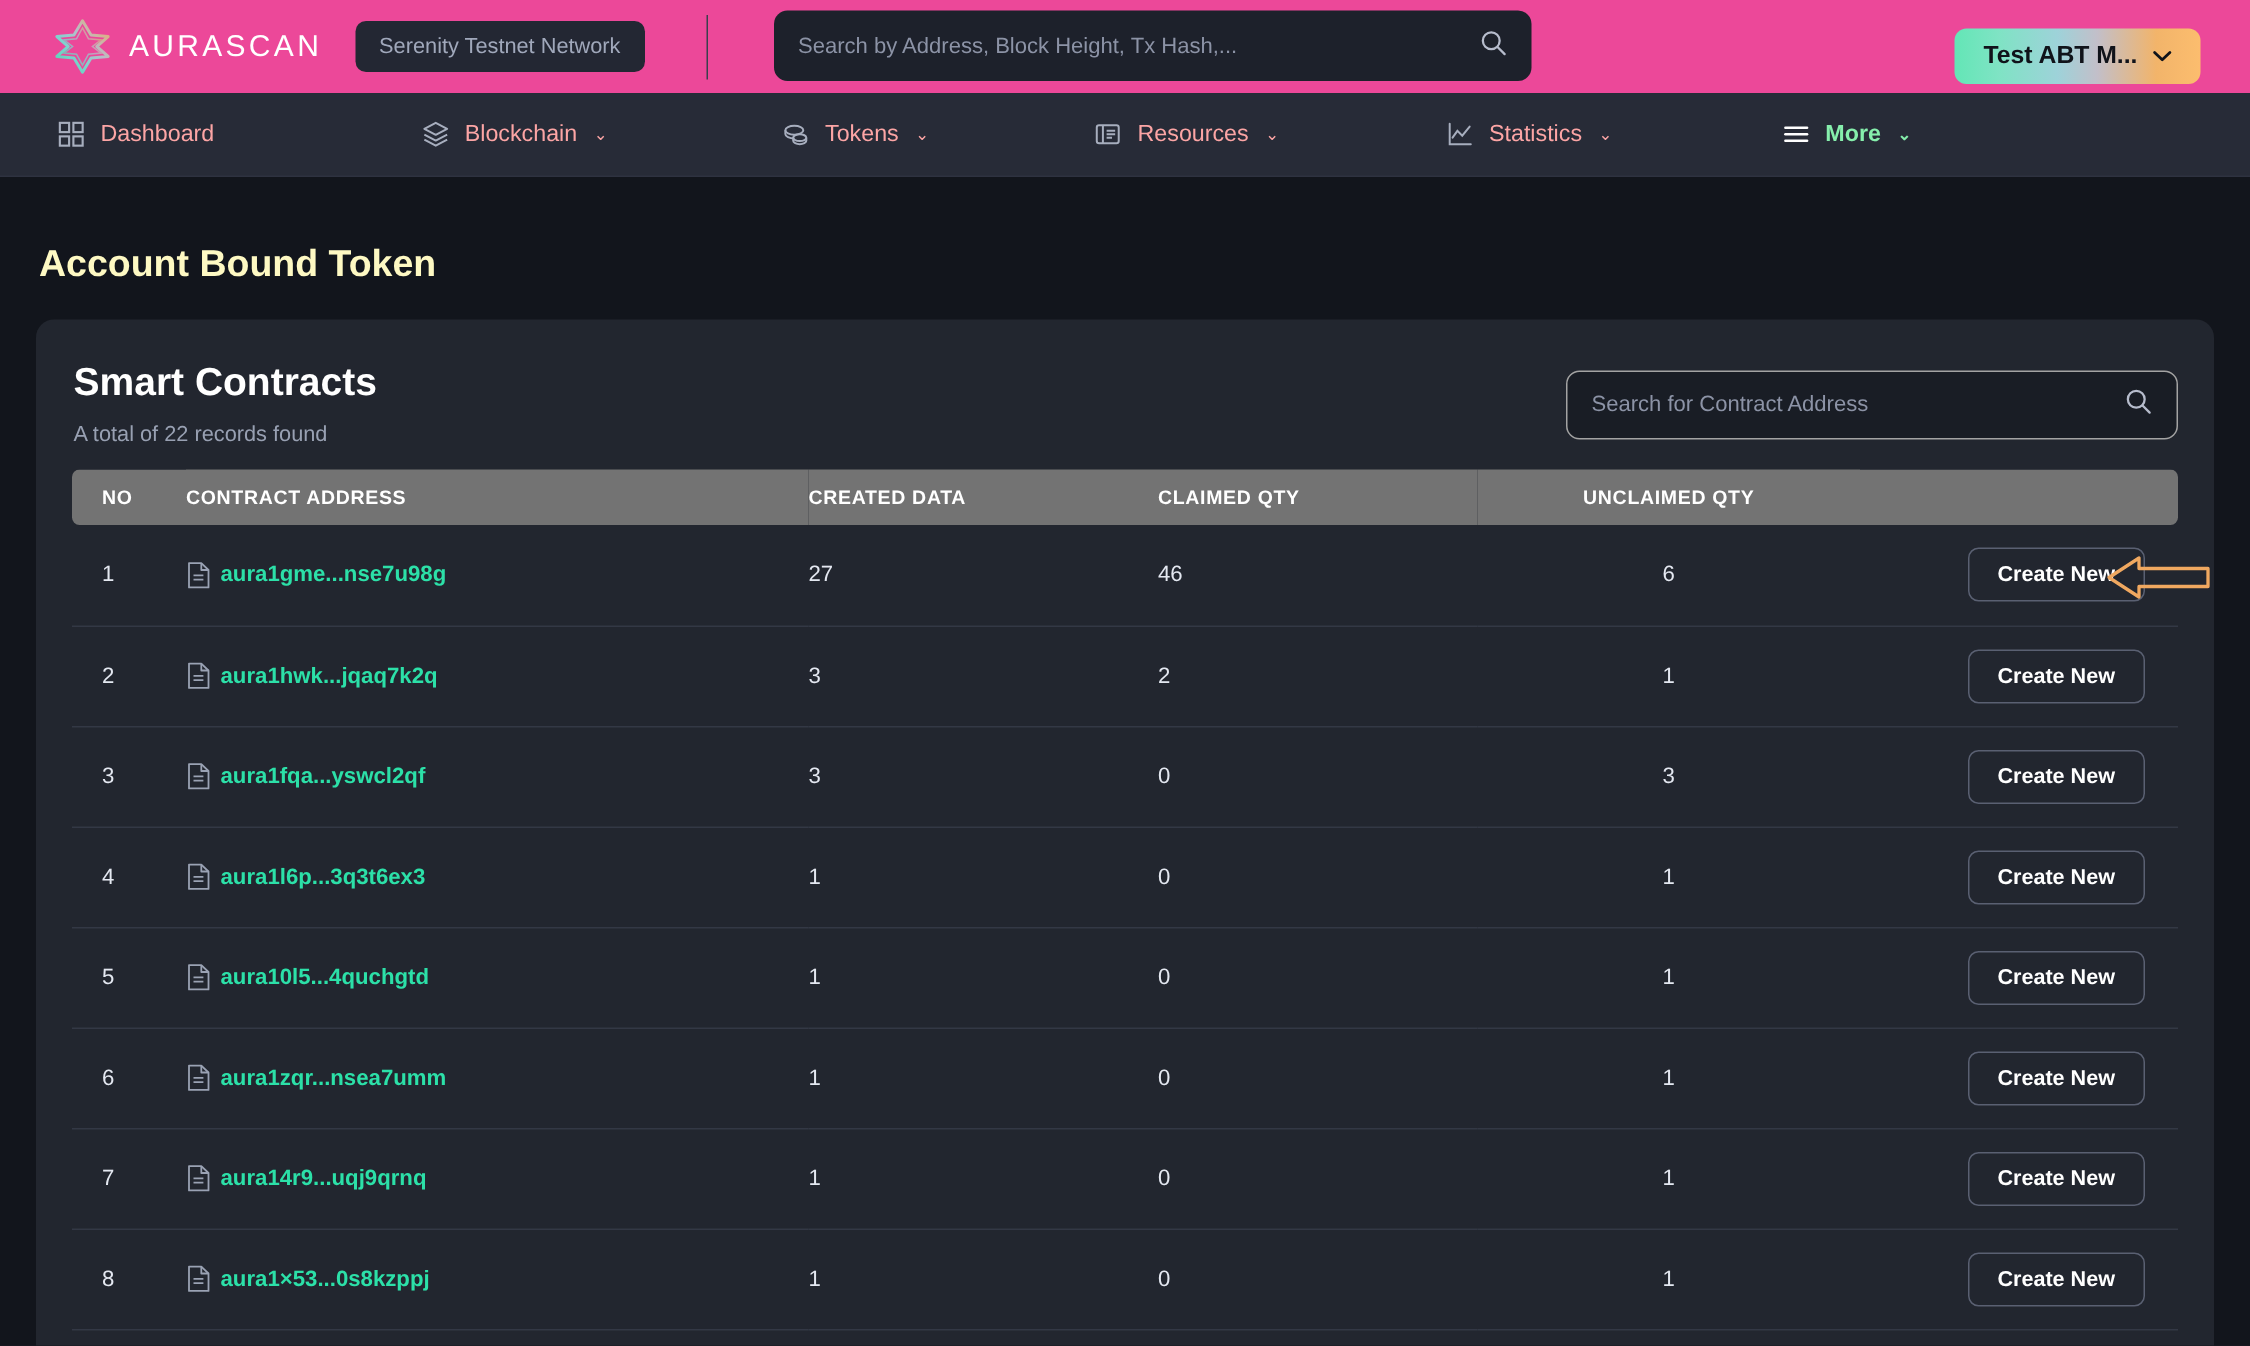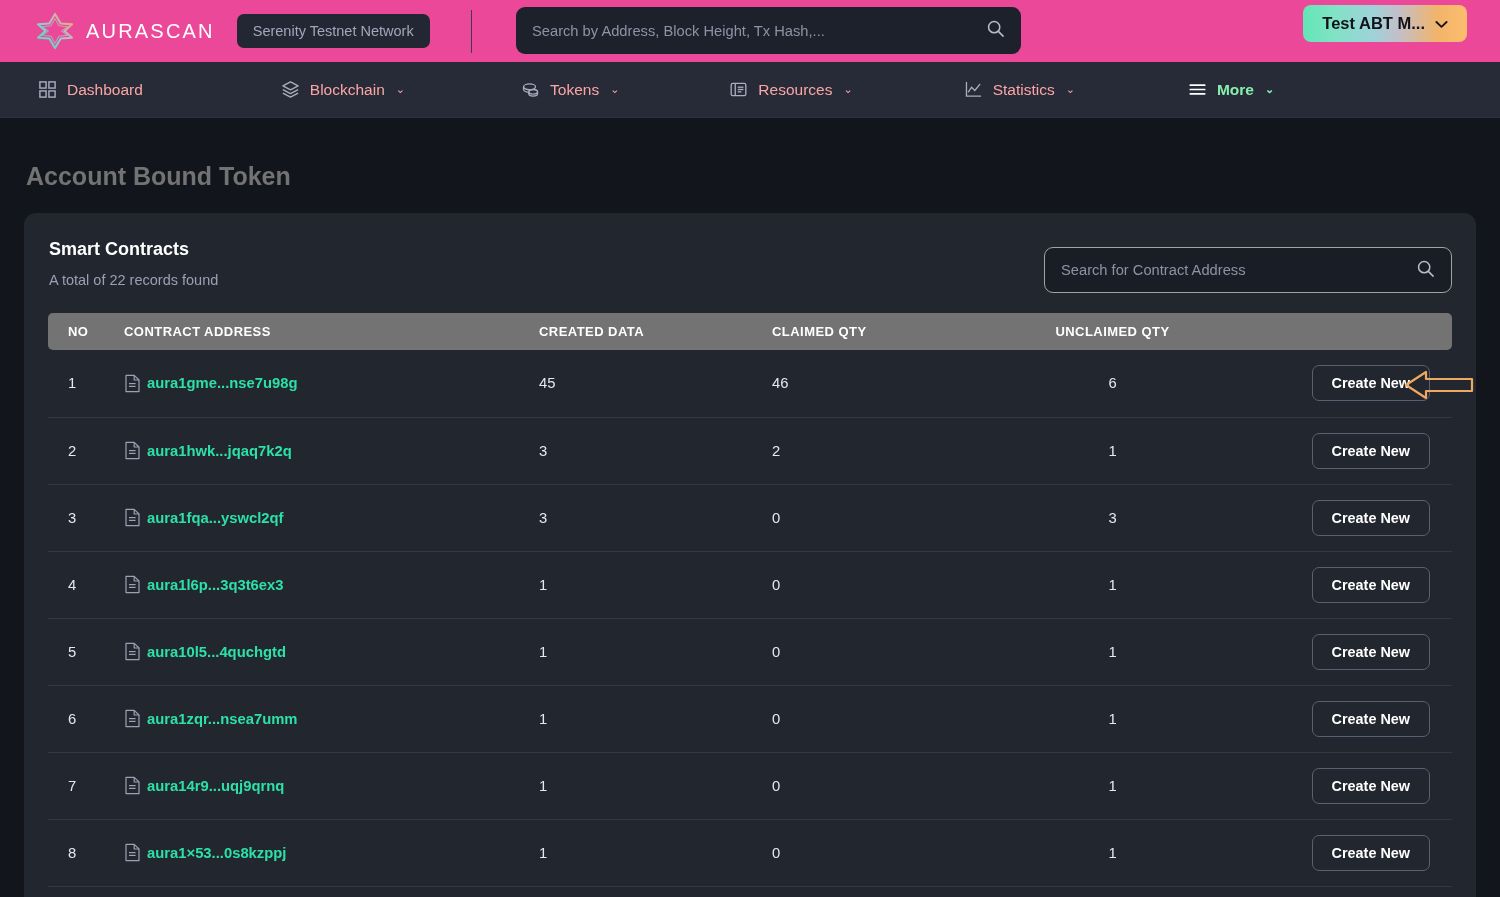--- a/index.html
+++ b/index.html
@@ -58,21 +58,21 @@
     background: transparent;
     border: none;
     outline: none;
     color: #c8cee0;
     font-size: 14.7px;
     font-family: "Liberation Sans", sans-serif;
   }
   .top-search input::placeholder { color: #8c93a6; }
   .abt-btn {
     position: absolute;
-    right: 33px; top: 5px;
+    right: 33px; top: 19px;
     height: 37px;
     padding: 0 19px;
     border-radius: 8px;
     background: linear-gradient(90deg, #63e6b6 0%, #7fe3c4 18%, #9ed2d9 42%, #c2bfc9 58%, #f2b46a 82%, #fcbd6e 100%);
     display: flex; align-items: center; gap: 10px;
     color: #10131a;
     font-size: 16.5px;
     font-weight: bold;
     cursor: pointer;
   }
@@ -92,34 +92,34 @@
     cursor: pointer;
     white-space: nowrap;
   }
   .nav-item.active { color: #86efac; font-weight: bold; text-align: right; }
   .nav-item .chev { font-size: 11px; margin-left: 1px; }
   .nav-ico { width: 19px; height: 19px; display: block; flex: none; }
 
   
   .page { padding: 0 24px; }
   .page-title {
-    color: #737373;
+    color: #fef9c3;
     font-size: 25px;
     font-weight: bold;
     margin: 44px 0 22px 2px;
   }
   .card {
     background: #22262f;
     border-radius: 12px;
     padding: 26px 24px 0 24px;
     min-height: 700px;
   }
   .card-title {
     color: #ffffff;
-    font-size: 18px;
+    font-size: 26px;
     font-weight: bold;
     margin-left: 1px;
   }
   .card-sub {
     color: #98a0b2;
     font-size: 14.5px;
     margin: 12px 0 0 1px;
   }
   .card-head { position: relative; height: 74px; }
   .contract-search {
@@ -365,21 +365,21 @@
   <svg class="doc-ico" viewBox="0 0 17 19" fill="none" stroke="#9aa2b4" stroke-width="1.2" stroke-linejoin="round">
     <path d="M2 1.4h8.2L15 6v11.6H2z"></path>
     <polyline points="10.2,1.4 10.2,6 15,6"></polyline>
     <line x1="5" y1="9.6" x2="11.6" y2="9.6"></line>
     <line x1="5" y1="12.4" x2="11.6" y2="12.4"></line>
   </svg>
                 </span>
                 <a class="addr-link">aura1gme...nse7u98g</a>
               </span>
             </td>
-            <td class="c-cre">45</td>
+            <td class="c-cre">27</td>
             <td class="c-cla">46</td>
             <td class="c-unc">6</td>
             <td class="c-act act-cell"><button class="create-btn">Create New</button></td>
           </tr>
           <tr>
             <td class="c-no">2</td>
             <td class="c-addr">
               <span class="addr-cell">
                 <span>
   <svg class="doc-ico" viewBox="0 0 17 19" fill="none" stroke="#9aa2b4" stroke-width="1.2" stroke-linejoin="round">

